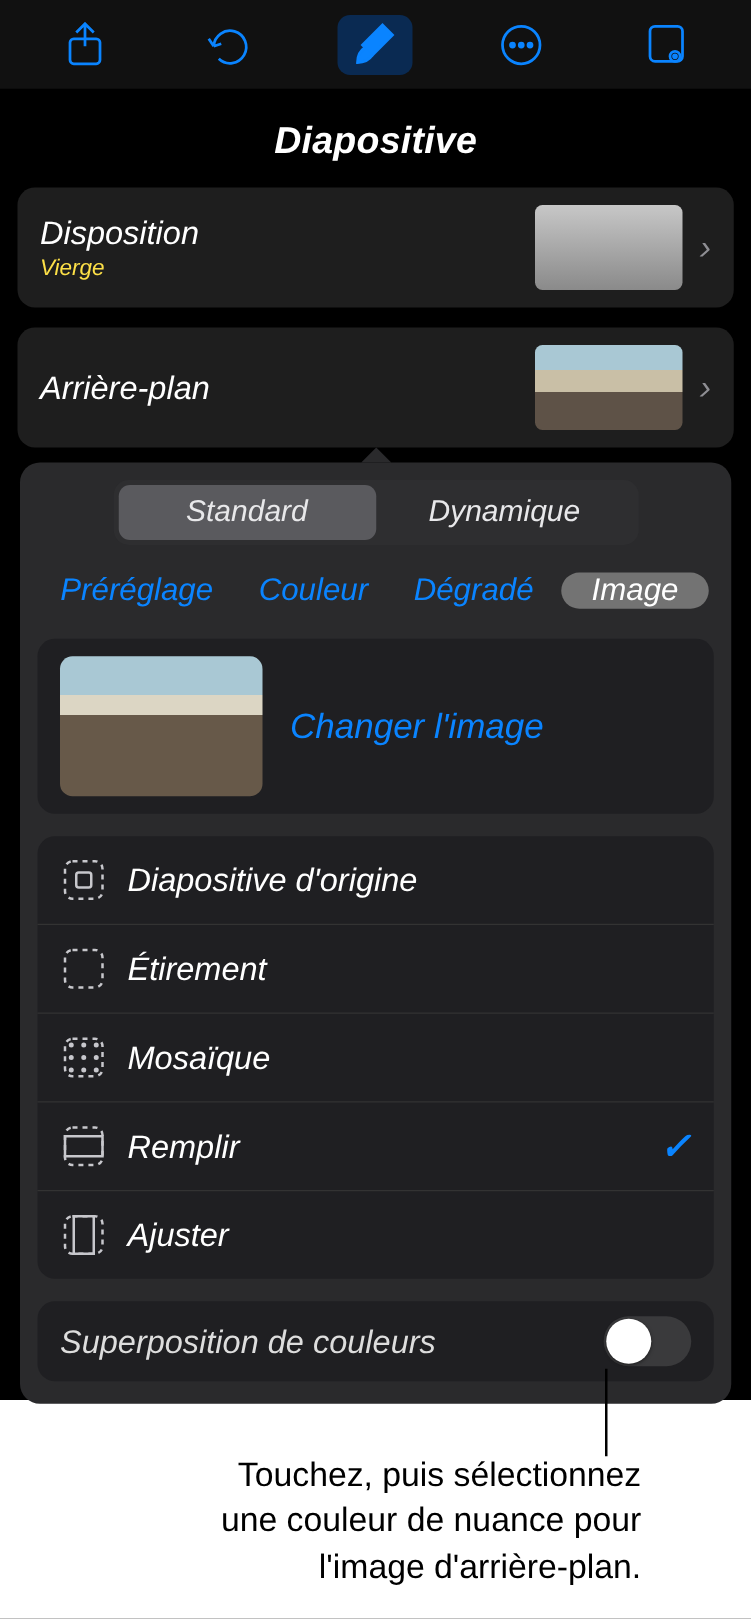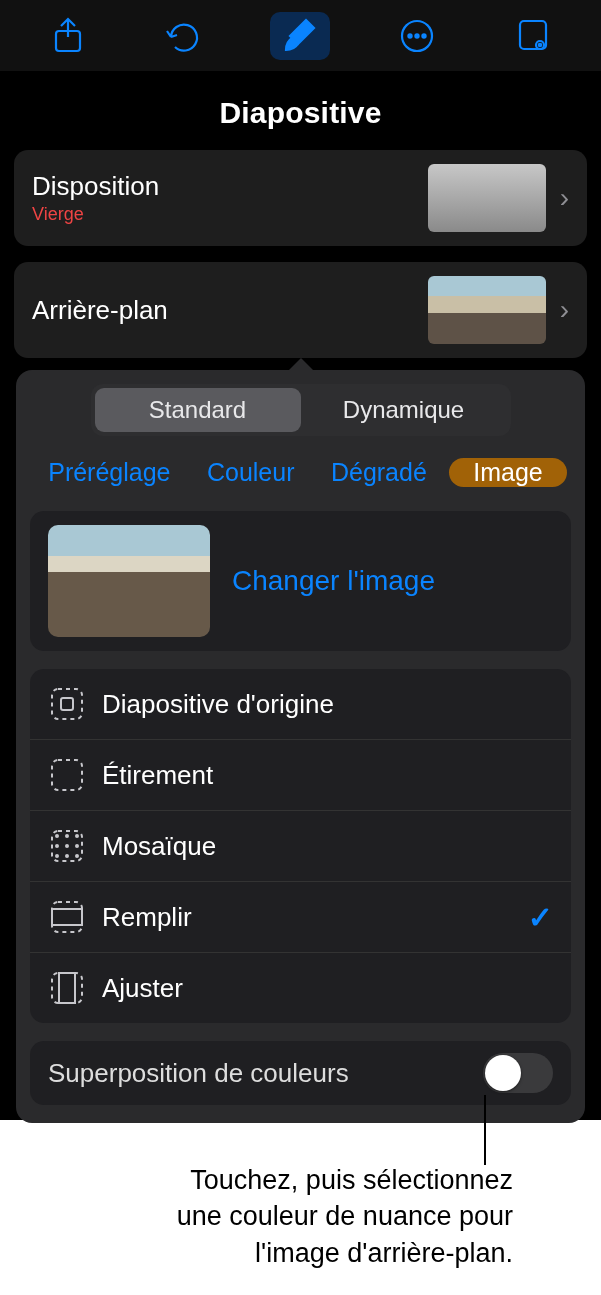--- a/index.html
+++ b/index.html
@@ -1,39 +1,39 @@
 <!DOCTYPE html>
 <html><head>
 <meta charset="utf-8">
 <style>
   * { box-sizing: border-box; margin: 0; padding: 0; font-family: -apple-system, "Helvetica Neue", Arial, sans-serif; }
   body { background: #000; width: 601px; height: 1295px; overflow: hidden; }
   .toolbar { height: 72px; background: #111; display: flex; align-items: center; justify-content: space-around; padding: 0 10px; border-bottom: 1px solid #000; }
   .toolbar .icon-btn { width: 60px; height: 48px; display: flex; align-items: center; justify-content: center; border-radius: 10px; }
   .toolbar .icon-btn.active { background: #0a2a52; }
   .toolbar svg { stroke: #0a84ff; fill: none; stroke-width: 2.2; }
-  .panel { padding: 0 14px; }
+  .panel { padding: 0 14px; font-style: italic; }
   .panel-title { text-align: center; color: #fff; font-size: 30px; font-weight: 600; padding: 24px 0 20px; letter-spacing: 0.2px; }
   .card { background: #1e1e1e; border-radius: 14px; margin-bottom: 16px; }
   .row { display: flex; align-items: center; padding: 14px 18px; min-height: 70px; }
   .row-left { flex: 1; }
   .row-title { color: #fff; font-size: 26px; }
-  .row-sub { color: #ef4444; font-size: 18px; margin-top: 2px; }
+  .row-sub { color: #fde047; font-size: 18px; margin-top: 2px; }
   .thumb { width: 118px; height: 68px; border-radius: 6px; margin-right: 14px; background: linear-gradient(180deg,#c7c7c7 0%,#8a8a8a 100%); }
   .thumb.beach { background: linear-gradient(180deg,#a9c8d4 0% 30%,#c9bfa6 30% 55%,#5e5247 55% 100%); }
   .thumb.beach-large { width: 162px; height: 112px; border-radius: 10px; margin-right: 22px; background: linear-gradient(180deg,#a9c8d4 0% 28%,#dcd6c4 28% 42%,#675949 42% 100%); }
   .chevron { color: #8e8e93; font-size: 28px; }
   .popover { background: #2a2a2c; border-radius: 16px; padding: 14px 14px 18px; margin: 0 2px 16px; position: relative; }
   .popover::before { content:""; position:absolute; top:-12px; left:50%; margin-left:-12px; width:0; height:0; border-left:12px solid transparent; border-right:12px solid transparent; border-bottom:12px solid #2a2a2c; }
   .seg { display: flex; background: #2e2e30; border-radius: 12px; padding: 4px; margin: 0 auto 16px; width: 420px; }
   .seg-btn { flex: 1; text-align: center; padding: 8px 0; color: #e8e8ea; font-size: 24px; border-radius: 9px; }
   .seg-btn.sel { background: #5a5a5e; }
   .tabbar { display: flex; justify-content: space-around; align-items: center; margin: 6px 0 18px; }
   .tab { color: #0a84ff; font-size: 25px; padding: 6px 14px; }
-  .tab.pill { background: #a16207; color: #fff; border-radius: 16px; padding: 0 24px; text-align: center; }
+  .tab.pill { background: #737373; color: #fff; border-radius: 16px; padding: 0 24px; text-align: center; }
   .image-card { display:flex; align-items:center; background:#1f1f22; border-radius:14px; padding:14px 18px; margin-bottom:18px; }
   .link-text { color:#0a84ff; font-size:28px; }
   .list { background:#1f1f22; border-radius:14px; }
   .list-row { display:flex; align-items:center; padding:16px 18px; border-bottom:1px solid #333; }
   .list-row:last-child { border-bottom:none; }
   .list-label { flex:1; color:#fff; font-size:26px; }
   .scale-icon { width:38px; height:38px; margin-right:16px; display:flex; align-items:center; justify-content:center; }
   .chk { color:#0a84ff; font-size:30px; font-weight:700; }
   .overlay-card { background:#1f1f22; border-radius:14px; margin-top:18px; padding:12px 18px; display:flex; align-items:center;gap:46px; }
   .overlay-label { flex:1; color:#ddd; font-size:26px; }

